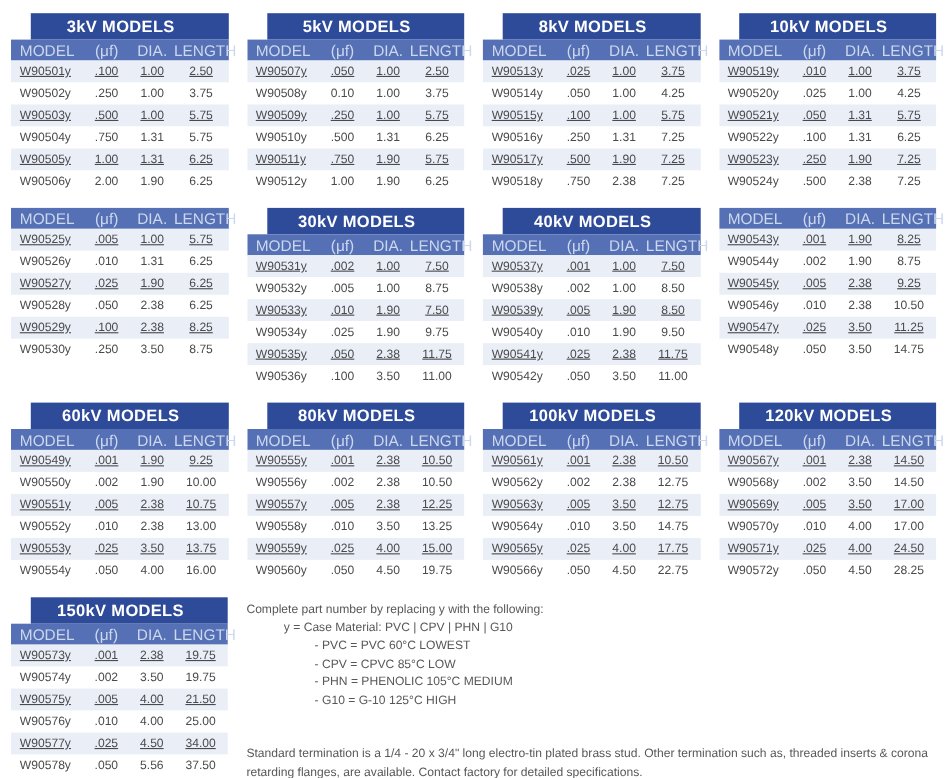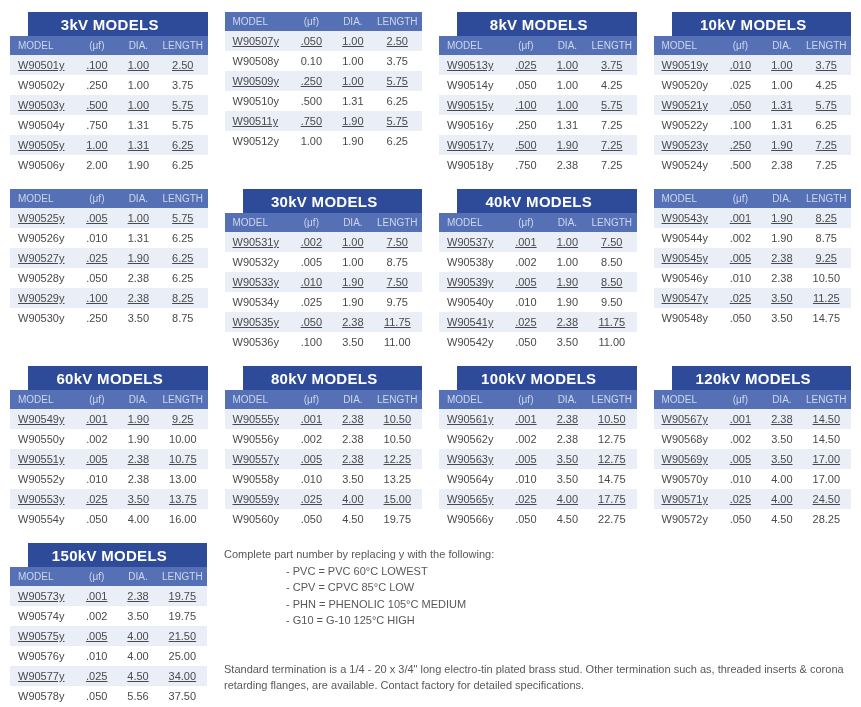--- a/index.html
+++ b/index.html
@@ -34,21 +34,21 @@
   }
   .trow {
     display: flex;
     align-items: center;
     height: 20px;
     font-size: 11px;
   }
   .thead {
     background: var(--accent-mid, #5570b4);
     color: var(--header-text, #cdd8ee);
-    font-size: 10px;
+    font-size: 14px;
     height: 19px;
   }
   .drow { color: var(--data-text, #4a4a4c); background: #ffffff; }
   .drow.alt { background: var(--row-alt, #e9eef7); text-decoration: underline; }
   .tcell.c0 { width: 33%; padding-left: 8px; text-align: left; }
   .tcell.c1 { width: 22%; text-align: center; }
   .tcell.c2 { width: 20%; text-align: center; }
   .tcell.c3 { width: 25%; text-align: center; }
   .bottom-row {
     display: flex;
@@ -113,20 +113,21 @@
           <div class="tcell c3">6.25</div>
         </div>
         <div class="trow drow">
           <div class="tcell c0">W90506y</div>
           <div class="tcell c1">2.00</div>
           <div class="tcell c2">1.90</div>
           <div class="tcell c3">6.25</div>
         </div>
       </div>
       <div class="model-table">
+        <div class="table-title">5kV MODELS</div>
         <div class="trow thead">
           <div class="tcell c0">MODEL</div>
           <div class="tcell c1">(μf)</div>
           <div class="tcell c2">DIA.</div>
           <div class="tcell c3">LENGTH</div>
         </div>
         <div class="trow drow alt">
           <div class="tcell c0">W90507y</div>
           <div class="tcell c1">.050</div>
           <div class="tcell c2">1.00</div>
@@ -656,20 +657,21 @@
           <div class="trow drow">
             <div class="tcell c0">W90578y</div>
             <div class="tcell c1">.050</div>
             <div class="tcell c2">5.56</div>
             <div class="tcell c3">37.50</div>
           </div>
         </div>
       </div>
     <div class="notes">
       <div>Complete part number by replacing y with the following:</div>
+      <div class="indent1">y = Case Material:  PVC  |  CPV  |  PHN  |  G10</div>
       <div class="indent2" id="case-options">
           <div>- PVC = PVC 60°C LOWEST</div>
           <div>- CPV = CPVC 85°C LOW</div>
           <div>- PHN = PHENOLIC 105°C MEDIUM</div>
           <div>- G10 = G-10 125°C HIGH</div>
         </div>
       <p class="note-termination">Standard termination is a 1/4 - 20 x 3/4" long electro-tin plated brass stud. Other termination such as, threaded inserts &amp; corona retarding flanges, are available. Contact factory for detailed specifications.</p>
     </div>
   </div>
 

